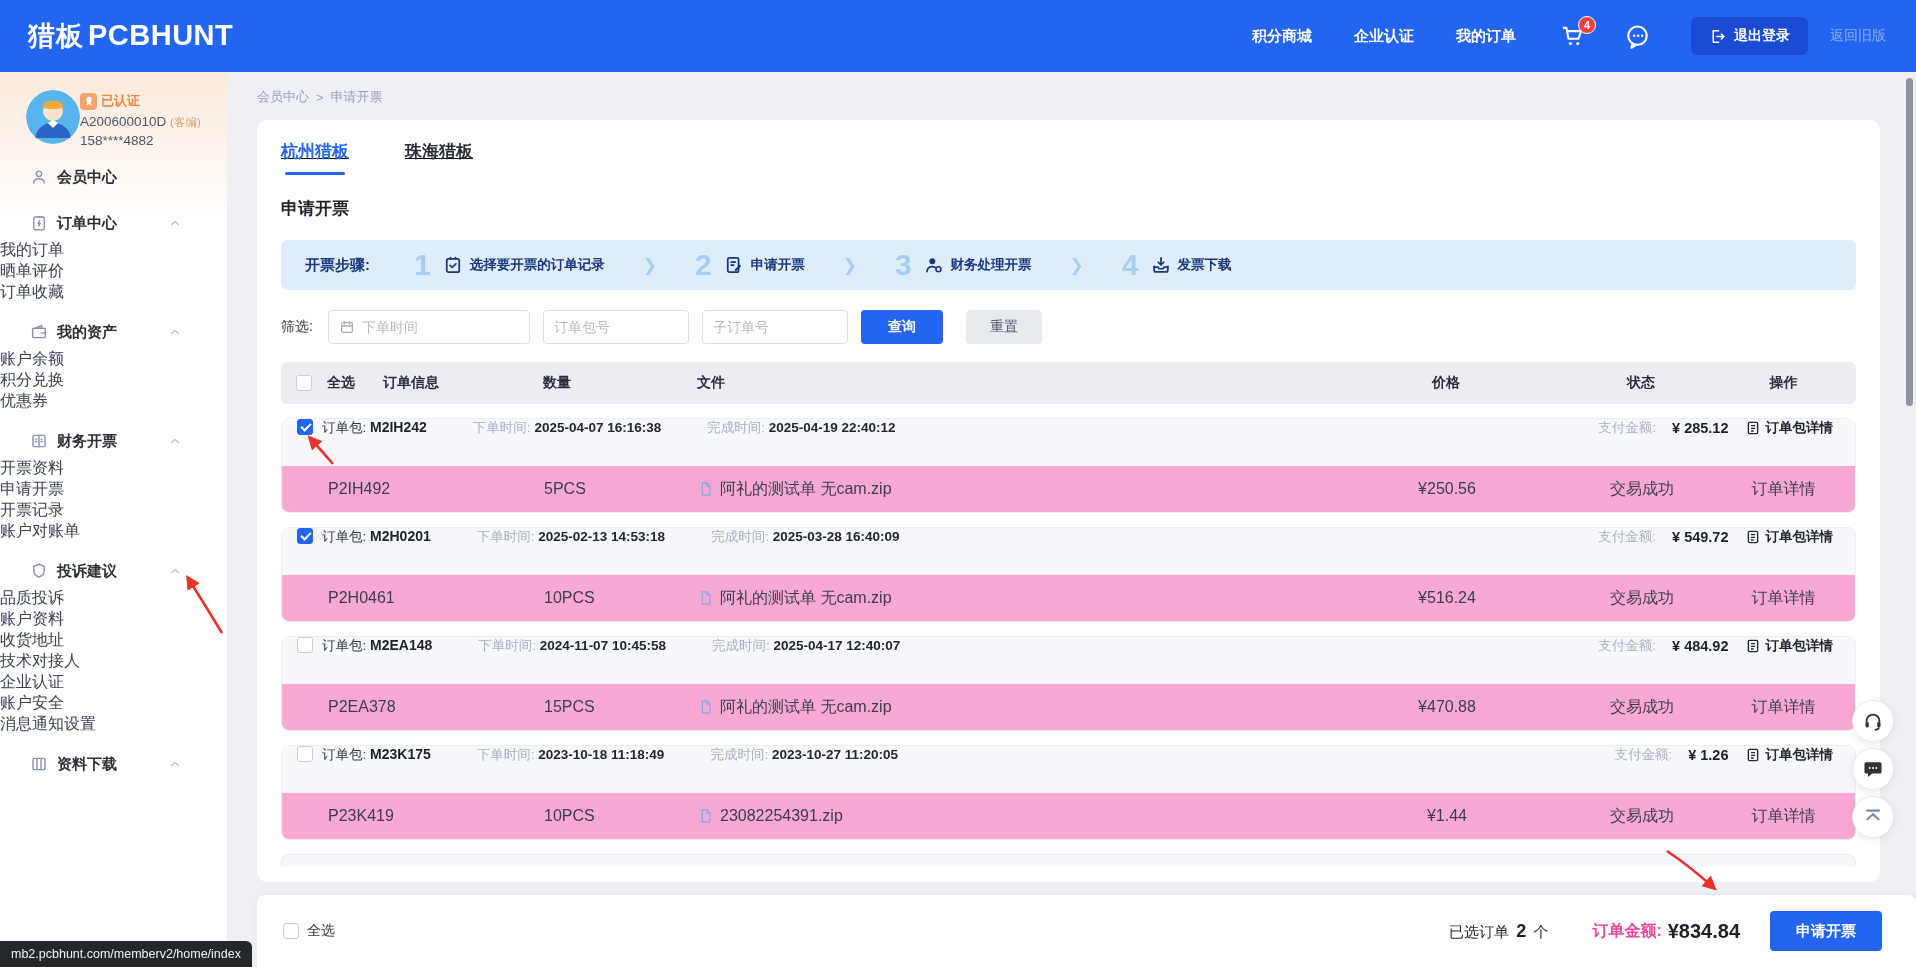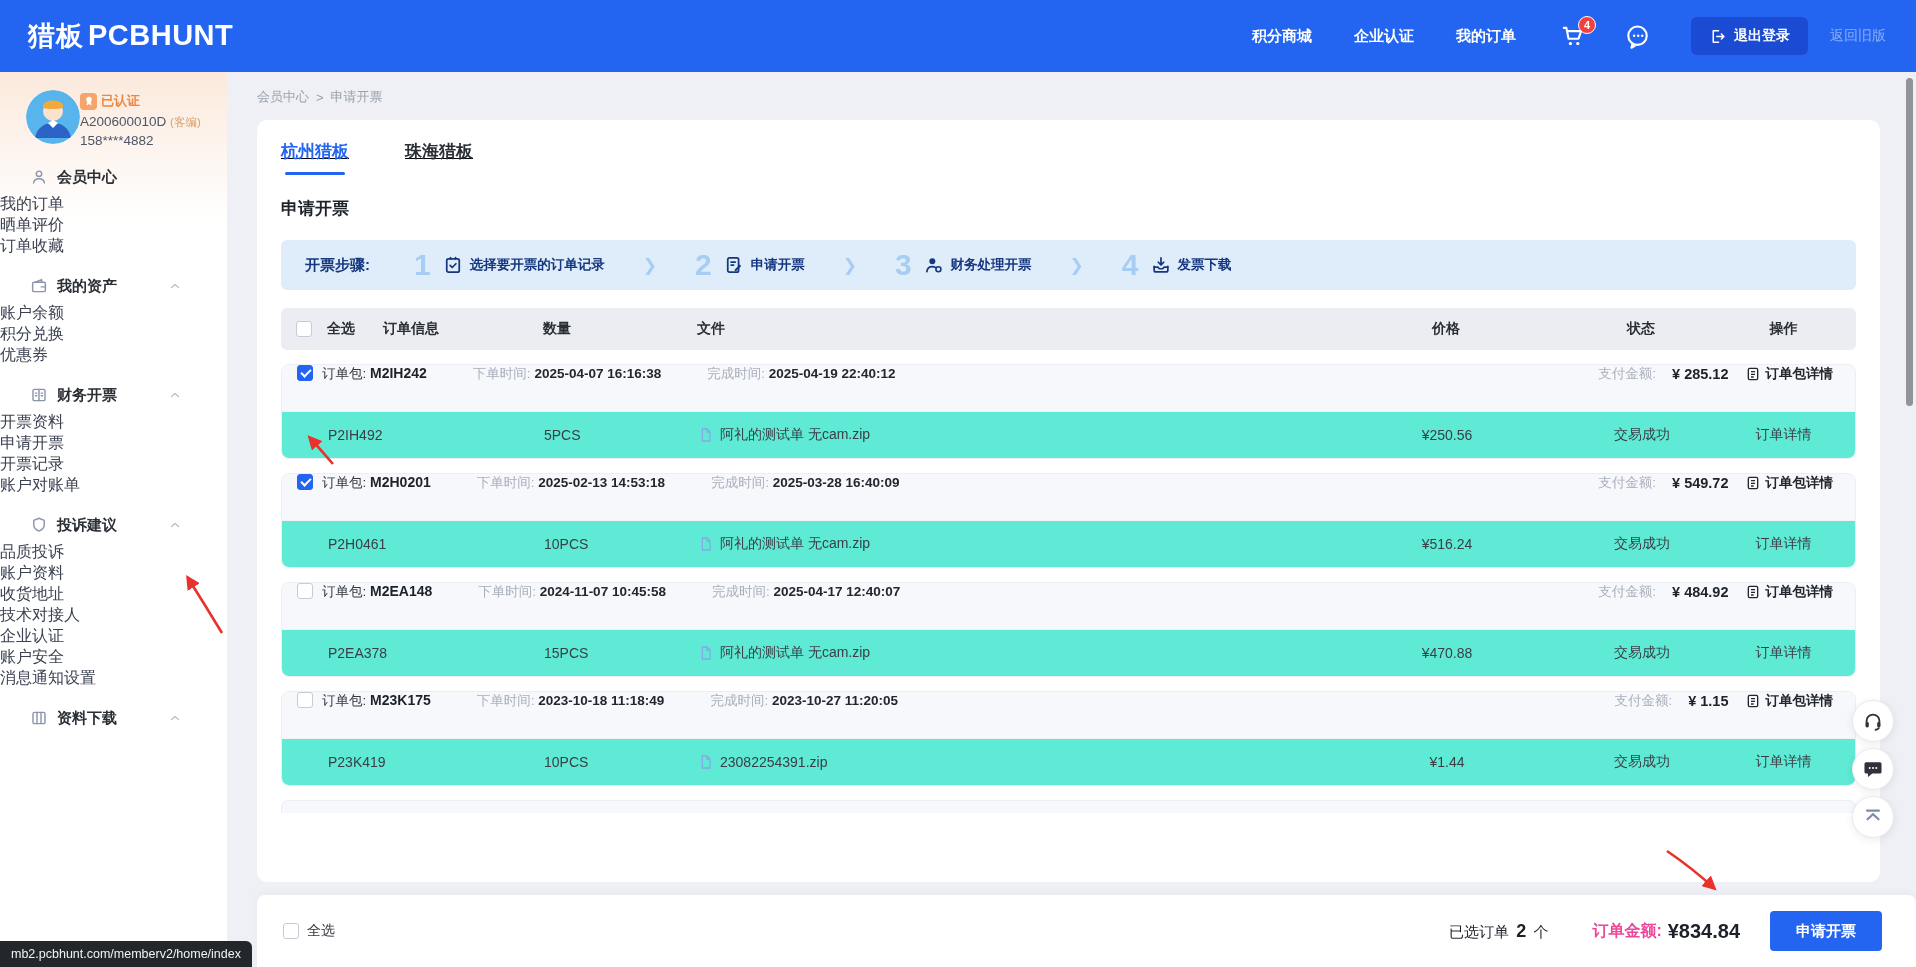--- a/index.html
+++ b/index.html
@@ -96,21 +96,21 @@
   .og-head .cb { margin-right:9px; }
   .lbl-gray { color:#A9AFBC; }
   .og-pkg { color:#33373F; }
   .og-pkg b { color:#1D2129; font-size:14px; }
   .og-time { margin-left:46px; white-space:nowrap; }
   .og-time b { color:#23262E; }
   .og-right { margin-left:auto; display:flex; align-items:center; gap:16px; padding-right:22px; }
   .og-pay { font-size:14.5px; font-weight:700; color:#1D2129; }
   .pkg-detail { display:flex; align-items:center; gap:5px; color:#23262E; font-size:13.5px; font-weight:600; cursor:pointer; }
   .pkg-detail svg { width:16px; height:16px; }
-  .og-sub { height:47px; background:#5eead4; font-size:14px; color:#3A3F47; border-top:1px solid #F0F2F6; }
+  .og-sub { height:47px; background:#f9a8d4; font-size:16px; color:#3A3F47; border-top:1px solid #F0F2F6; }
   .file-link { display:flex; align-items:center; gap:6px; cursor:pointer; padding-left:6px; }
   .file-link svg { width:16px; height:16px; color:#85A9E8; flex:none; }
   .action-link { cursor:pointer; }
   .partial-bar { margin-top:14px; height:13px; background:#F7F8FB; border:1px solid #EBEEF3; border-bottom:none; border-radius:8px 8px 0 0; }
 
   
   .bottom-bar { position:absolute; left:30px; right:0; bottom:0; height:72px; background:#fff; border-radius:8px 8px 0 0; display:flex; align-items:center; padding:0 34px 0 26px; box-shadow:0 -2px 8px rgba(0,0,0,.03); }
   .bb-selectall { display:flex; align-items:center; gap:8px; font-size:14px; color:#33373F; }
   .bb-right { margin-left:auto; display:flex; align-items:center; }
   .bb-selected { font-size:15px; color:#1D2129; }
@@ -210,20 +210,35 @@
             <span class="mi-icon">
               <svg viewBox="0 0 24 24" fill="none" stroke="currentColor" stroke-width="1.9" stroke-linecap="round">
                 <circle cx="12" cy="7.8" r="3.6"></circle>
                 <path d="M4.8 20c.4-3.8 3.4-5.7 7.2-5.7s6.8 1.9 7.2 5.7"></path>
               </svg>
             </span>
             <span class="mi-label">会员中心</span>
 
           </div>
 
+          <div class="menu-item group">
+            <span class="mi-icon">
+              <svg viewBox="0 0 24 24" fill="none" stroke="currentColor" stroke-width="1.9" stroke-linecap="round" stroke-linejoin="round">
+                <rect x="5" y="4" width="14" height="17" rx="2"></rect>
+                <path d="M9 4h6"></path>
+                <path d="M12.8 9l-2.2 3.6h3l-2.2 3.6"></path>
+              </svg>
+            </span>
+            <span class="mi-label">订单中心</span>
+            <span class="mi-chev show">
+              <svg viewBox="0 0 24 24" fill="none" stroke="#B9C0CC" stroke-width="2.6" stroke-linecap="round" stroke-linejoin="round">
+                <path d="M5 15l7-6 7 6"></path>
+              </svg>
+            </span>
+          </div>
 
           <div class="menu-item">
 
             <span class="mi-label">我的订单</span>
 
           </div>
 
           <div class="menu-item">
 
             <span class="mi-label">晒单评价</span>
@@ -451,20 +466,40 @@
                     <path d="M3.8 13.5v4.7a2 2 0 002 2h12.4a2 2 0 002-2v-4.7"></path>
                     <path d="M3.8 14.5h4.4l1.8 2h4l1.8-2h4.4"></path>
                   </svg>
                 </span>
                 <span class="step-name">发票下载</span>
 
               </div>
             </div>
         </div>
 
+        <div class="filter-row">
+          <span class="filter-label">筛选:</span>
+          <div class="f-input f-date">
+            <span>
+                <svg width="16" height="16" viewBox="0 0 24 24" fill="none" stroke="#A8AEBA" stroke-width="1.9" stroke-linecap="round">
+                  <rect x="4" y="5.5" width="16" height="14.5" rx="2"></rect>
+                  <path d="M8 3.5v4M16 3.5v4M4 10.5h16"></path>
+                </svg>
+              </span>
+            <input placeholder="下单时间" style="">
+          </div>
+          <div class="f-input f-sm">
+            <input placeholder="订单包号" style="">
+          </div>
+          <div class="f-input f-sm">
+            <input placeholder="子订单号" style="">
+          </div>
+          <button class="btn-primary">查询</button>
+          <button class="btn-reset">重置</button>
+        </div>
 
         <div class="table-head row-grid">
           <span class="cbcell">
               <span class="cb"></span>
             </span>
           <span class="head-info">
             <span class="hcell">全选</span>
             <span class="hcell">订单信息</span>
           </span>
           <span class="hcell pad12">数量</span>
@@ -582,21 +617,21 @@
             </div>
 
             <div class="order-group">
               <div class="og-head">
                 <span class="cb"></span>
                 <span class="og-pkg"><span>订单包:</span> <b>M23K175</b></span>
                 <span class="og-time"><span class="lbl-gray">下单时间:</span> <b>2023-10-18 11:18:49</b></span>
                 <span class="og-time"><span class="lbl-gray">完成时间:</span> <b>2023-10-27 11:20:05</b></span>
                 <span class="og-right">
                   <span class="lbl-gray">支付金额:</span>
-                  <span class="og-pay">¥ 1.15</span>
+                  <span class="og-pay">¥ 1.26</span>
                   <span class="pkg-detail">
                     <svg viewBox="0 0 24 24" fill="none" stroke="currentColor" stroke-width="2">
                       <rect x="5" y="3.5" width="14" height="17" rx="2"></rect>
                       <path d="M9 8.5h6M9 12.5h6M9 16.5h4"></path>
                     </svg>
                     <span>订单包详情</span>
                   </span>
                 </span>
               </div>
               <div class="og-sub row-grid">

